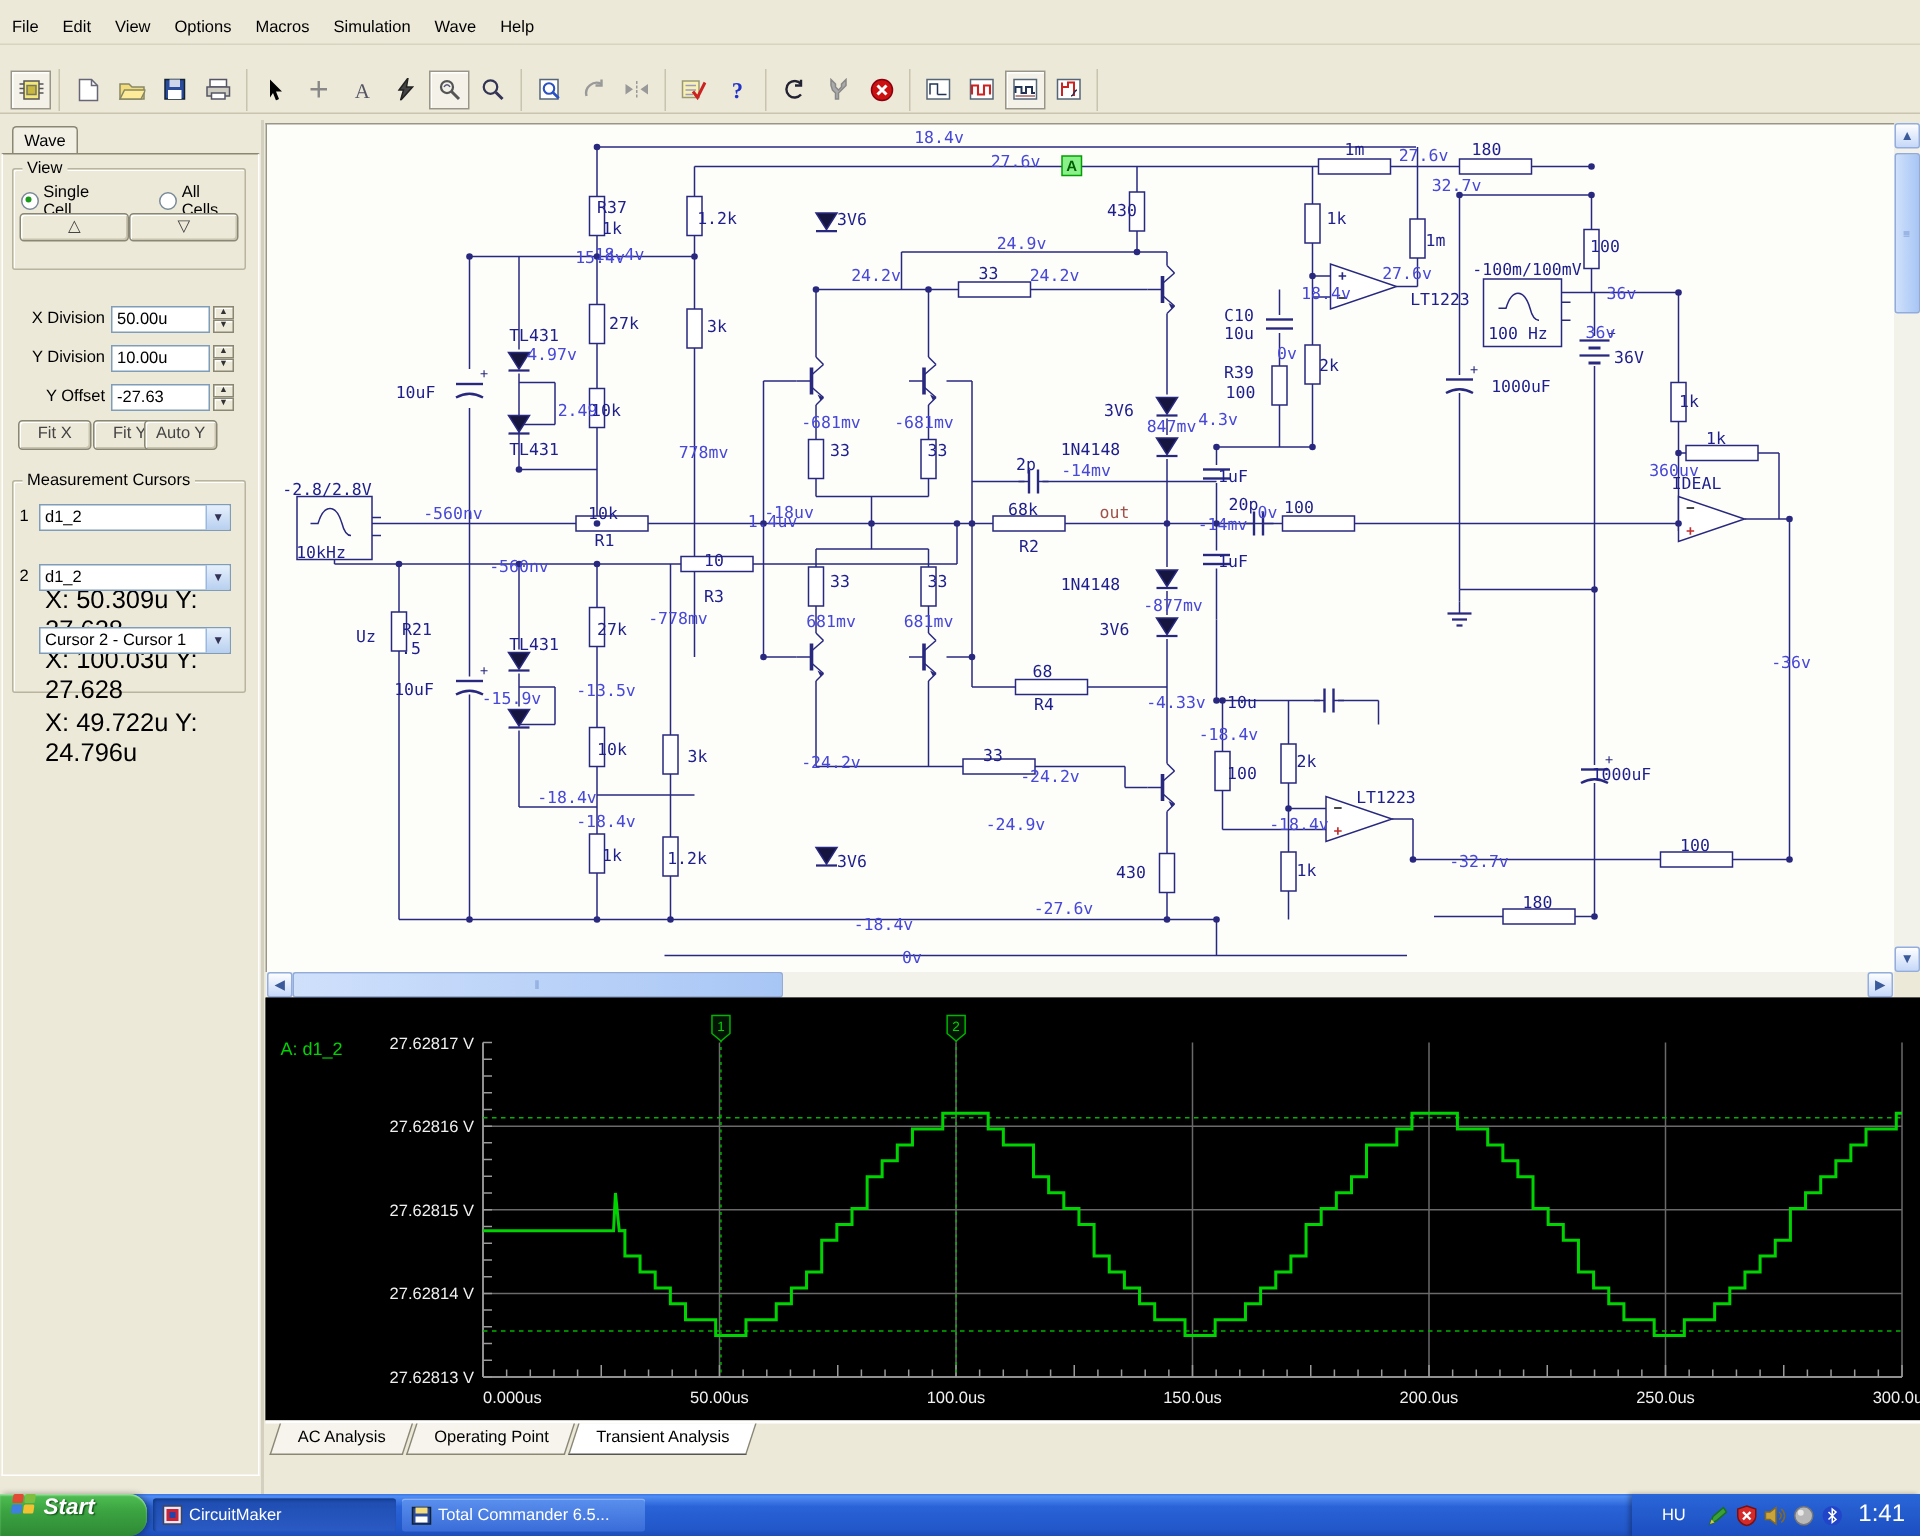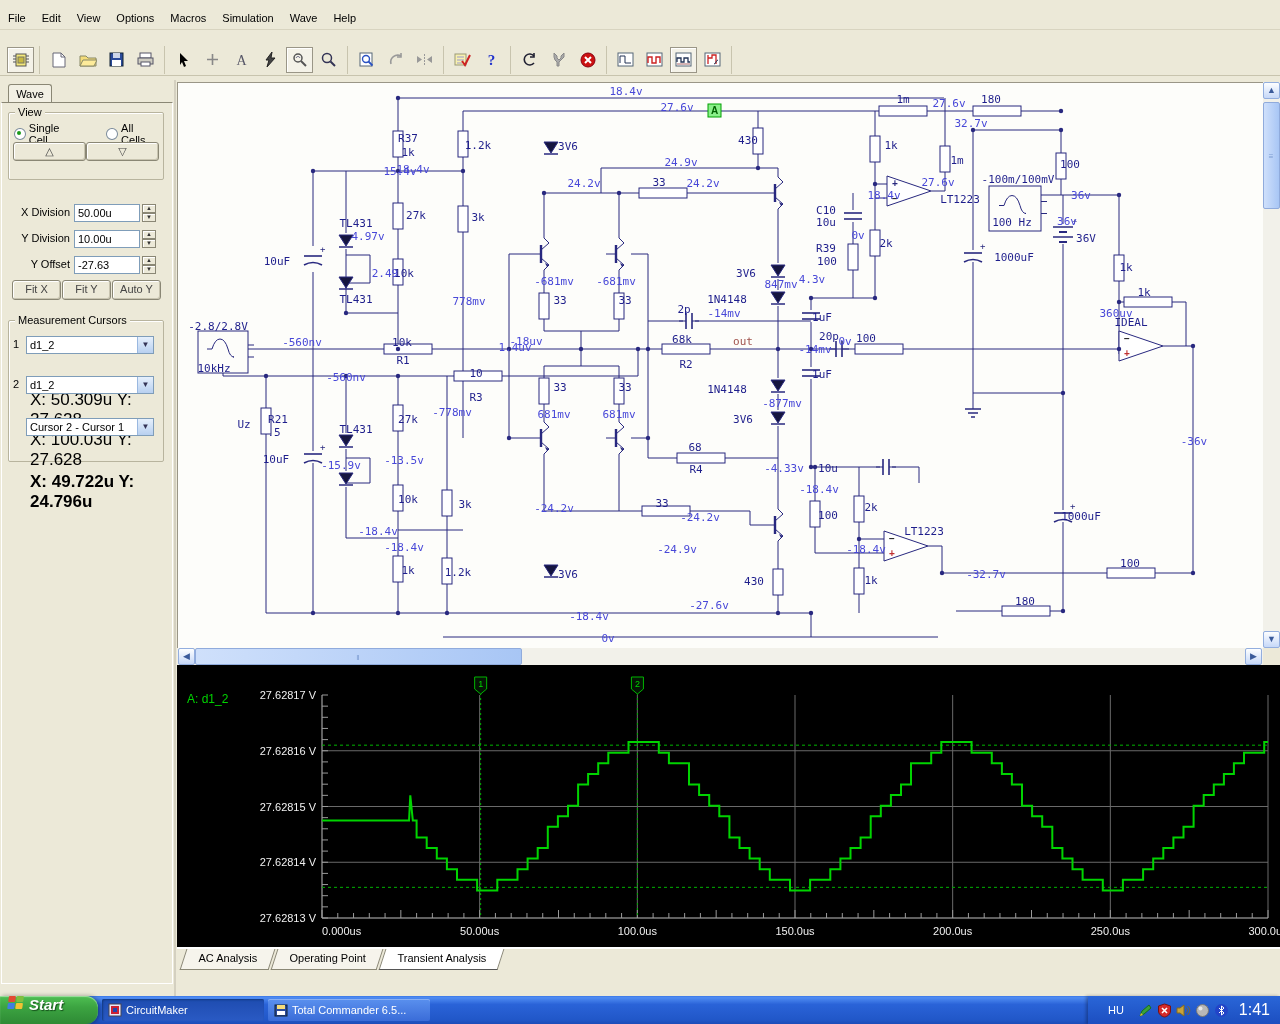--- a/index.html
+++ b/index.html
@@ -294,35 +294,35 @@
         <span class="flabel" style="left:8px;top:178px;width:62px;">Y Offset</span>
         <span class="field" style="left:74px;top:176px;width:66px;">-27.63</span>
         <span class="spin" style="left:142px;top:176px;">
           <div>▲</div>
           <div>▼</div>
         </span>
       </div>
     <div id="scalingBtns">
         <div class="xpbtn" style="left:12px;top:200px;width:47px;height:18px;">Fit X</div>
         <div class="xpbtn" style="left:62px;top:200px;width:47px;height:18px;">Fit Y</div>
-        <div class="xpbtn" style="left:112px;top:200px;width:47px;height:18px;">Auto Y</div>
+        <div class="xpbtn" style="left:96px;top:200px;width:47px;height:18px;">Auto Y</div>
       </div>
 
     <div class="groupbox" style="left:8px;top:240px;width:154px;height:140px;">
       <span class="legend">Measurement Cursors</span>
     </div>
     <div id="cursorRows">
         <span class="idx" style="left:13px;top:258px;">1</span>
         <span class="combo" style="left:26px;top:256px;width:128px;">d1_2<span class="drop">▼</span></span>
         <span class="readout" style="left:30px;top:278px;">X: 50.309u  Y: 27.628</span>
         <span class="idx" style="left:13px;top:298px;">2</span>
         <span class="combo" style="left:26px;top:296px;width:128px;">d1_2<span class="drop">▼</span></span>
         <span class="readout" style="left:30px;top:318px;">X: 100.03u  Y: 27.628</span>
         <span class="combo" style="left:26px;top:338px;width:128px;">Cursor 2 - Cursor 1<span class="drop">▼</span></span>
-        <span class="readout" style="left:30px;top:360px;font-weight:bold;">X: 49.722u  Y: 24.796u</span>
+        <span class="readout" style="left:30px;top:360px;">X: 49.722u  Y: 24.796u</span>
       </div>
   </div>
 
   <div class="schem">
     <svg id="schemSvg" width="1086" height="566" xmlns="http://www.w3.org/2000/svg">
         <line x1="220" y1="15" x2="766" y2="15" stroke="#28287f" stroke-width="1"></line>
         <line x1="285" y1="28" x2="716" y2="28" stroke="#28287f" stroke-width="1"></line>
         <line x1="734" y1="28" x2="806" y2="28" stroke="#28287f" stroke-width="1"></line>
         <line x1="832" y1="28" x2="883" y2="28" stroke="#28287f" stroke-width="1"></line>
         <line x1="220" y1="15" x2="220" y2="48" stroke="#28287f" stroke-width="1"></line>

